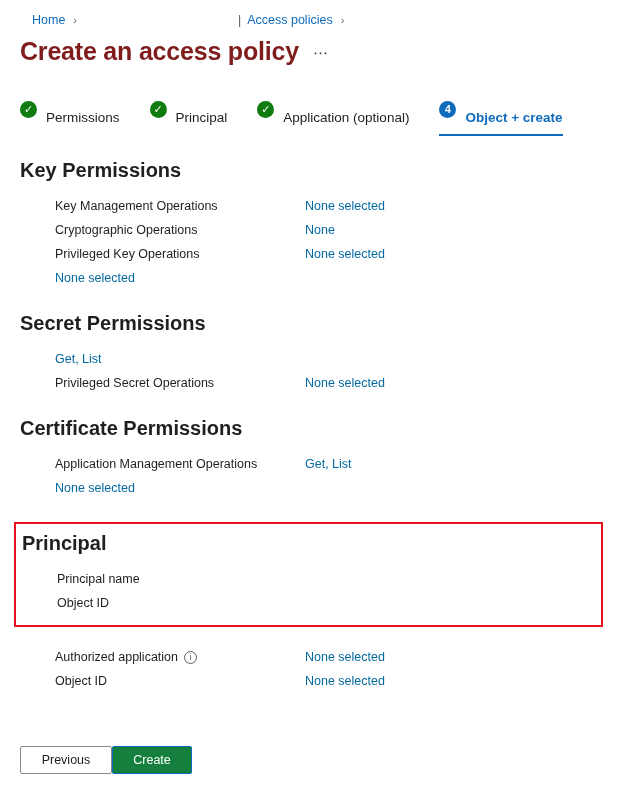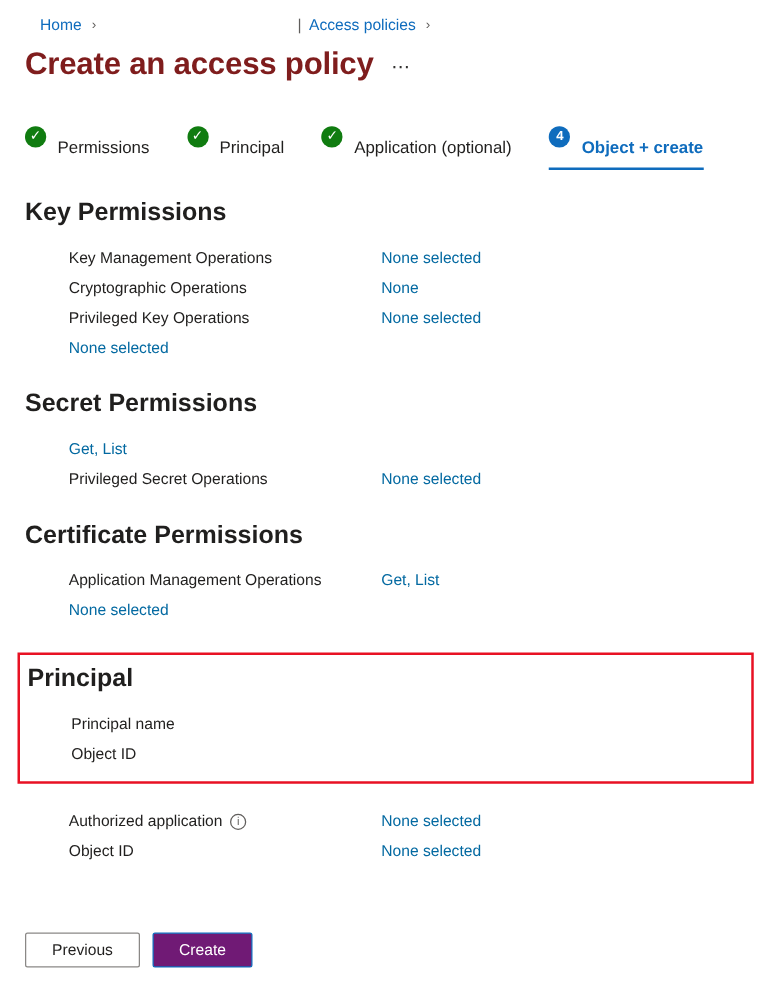--- a/index.html
+++ b/index.html
@@ -189,25 +189,24 @@
     align-items: center;
     justify-content: center;
   }
   .btn-secondary {
     background: #ffffff;
     border: 1px solid #8a8886;
     color: #201f1e;
     min-width: 92px;
   }
   .btn-primary {
-    background: #701a75;
+    background: #15803d;
     border: 1px solid #0f6cbd;
     color: #ffffff;
     min-width: 80px;
-    margin-left: 10px;
   }
 </style>
 </head>
 <body>
 
 <div class="page">
 
   <div class="breadcrumb">
     <span class="crumb-link">Home</span>
     <span class="crumb-sep">›</span>

